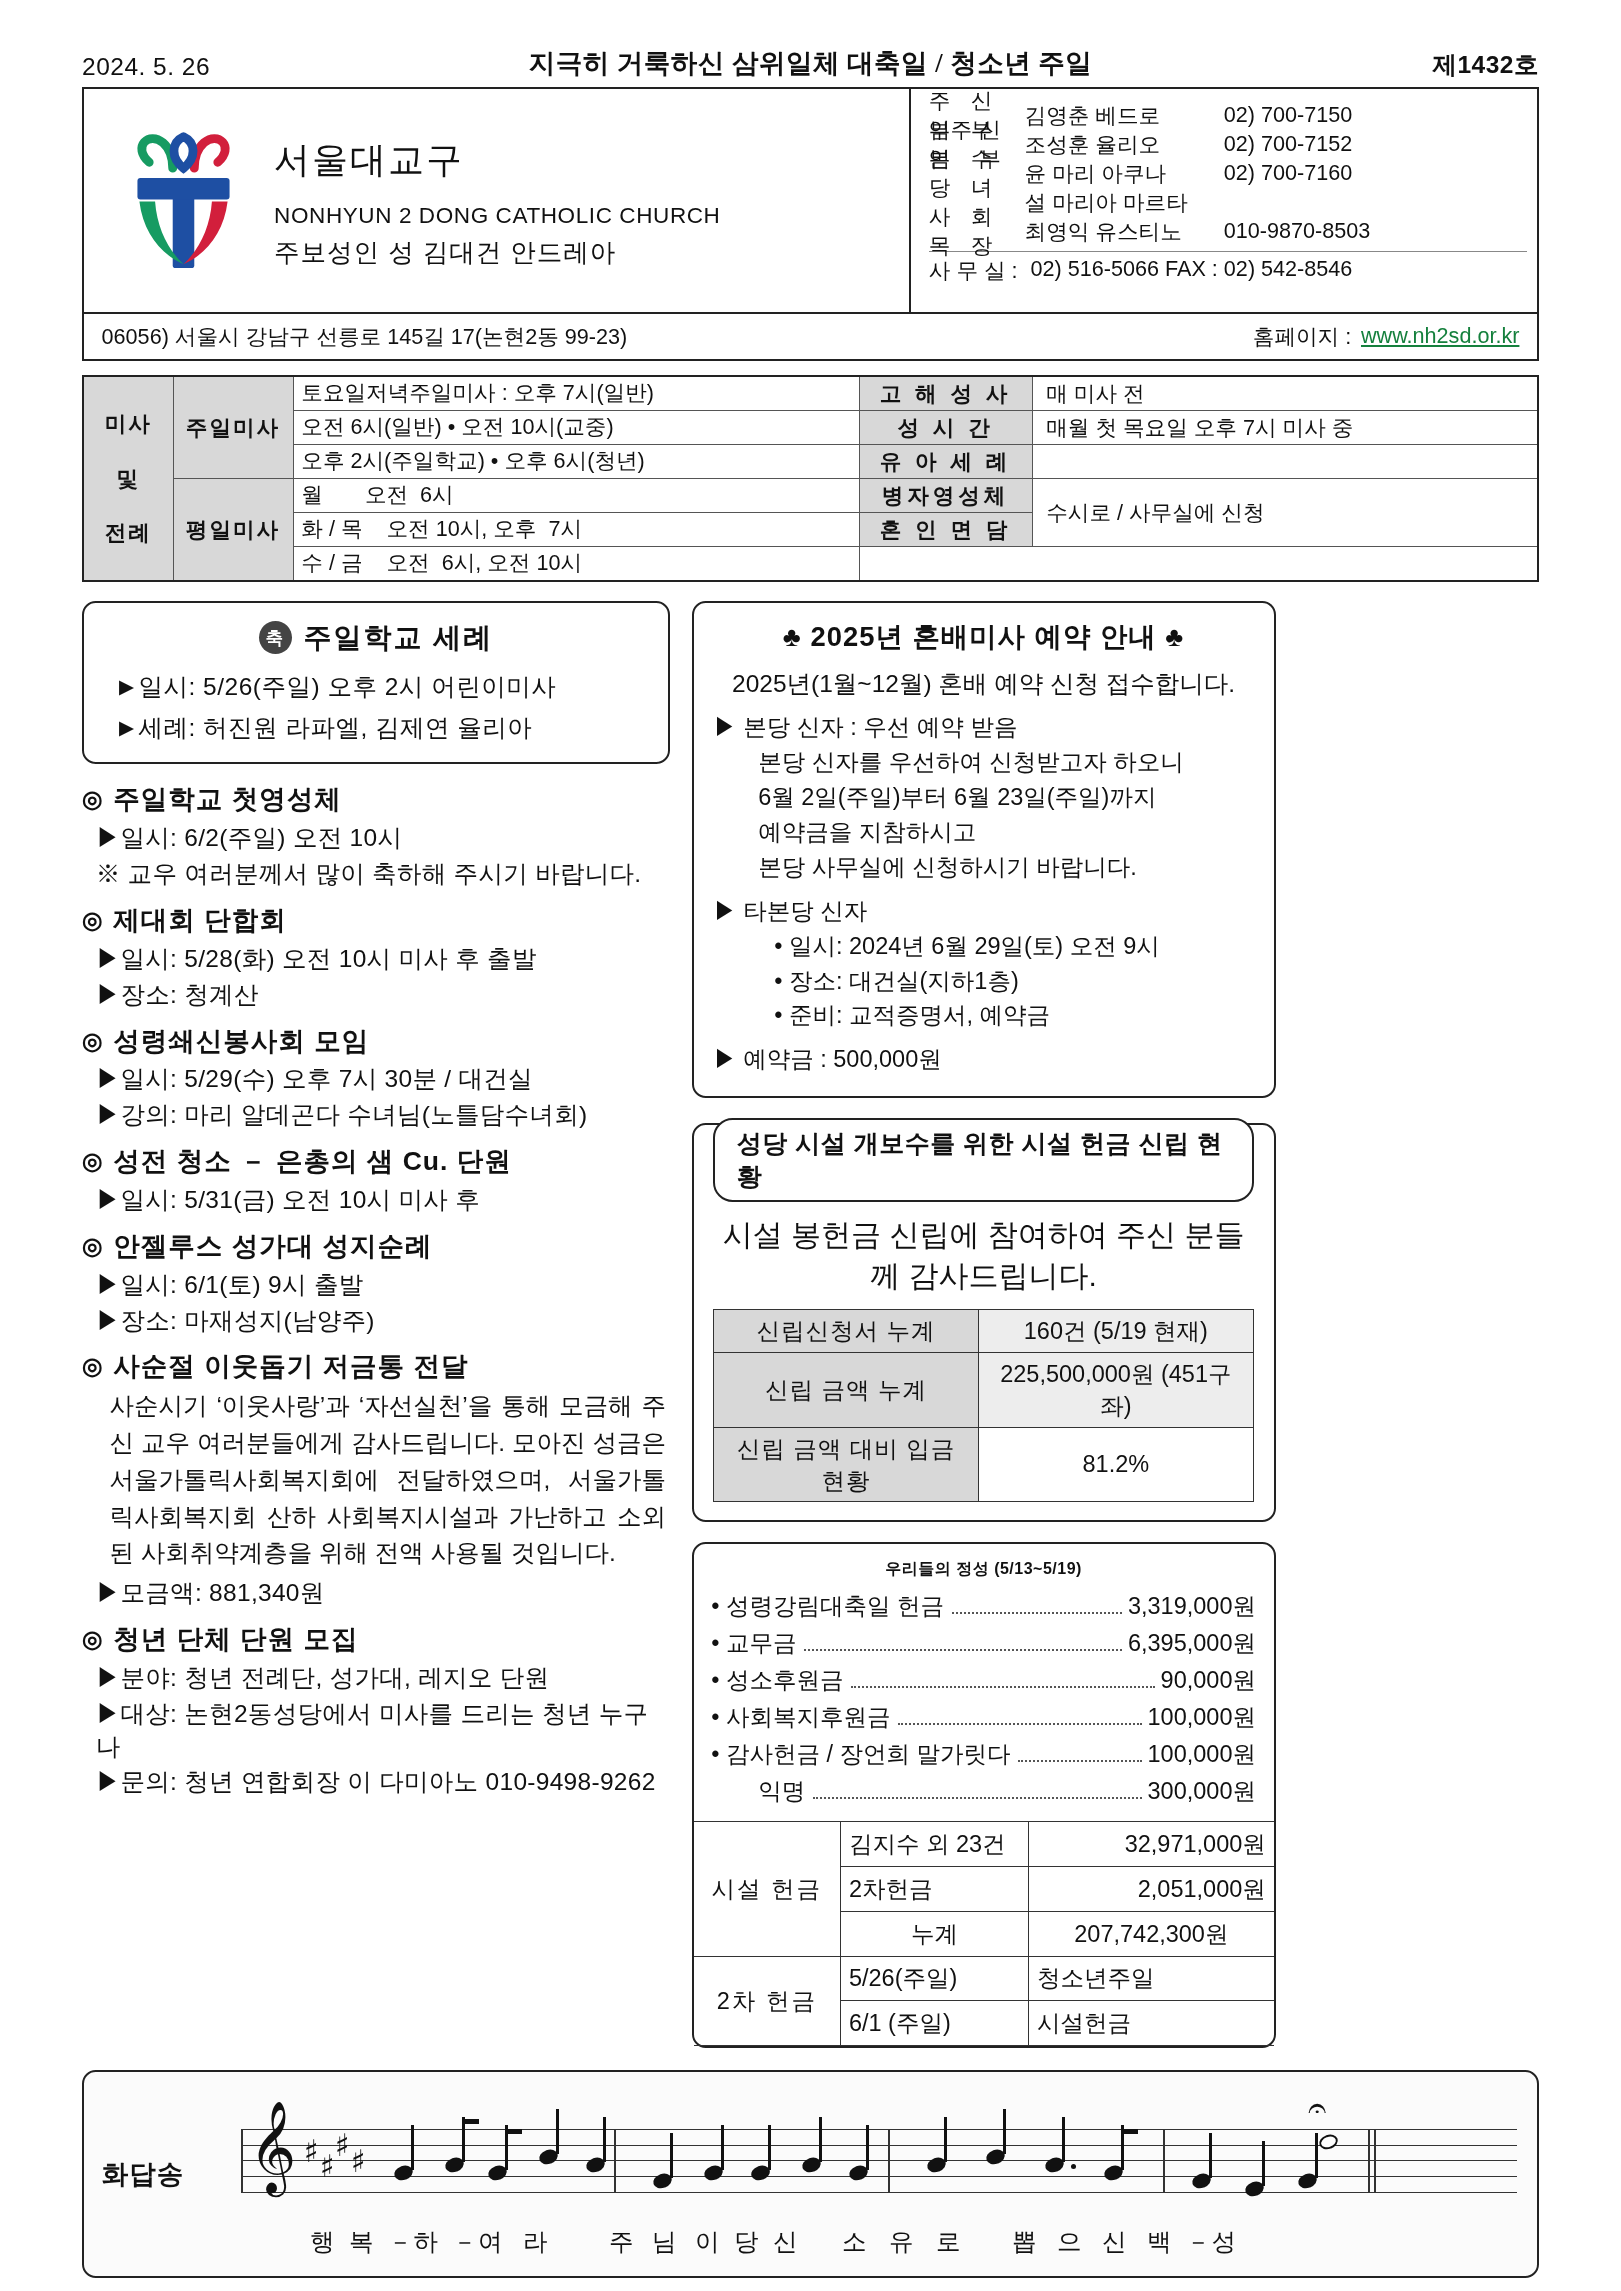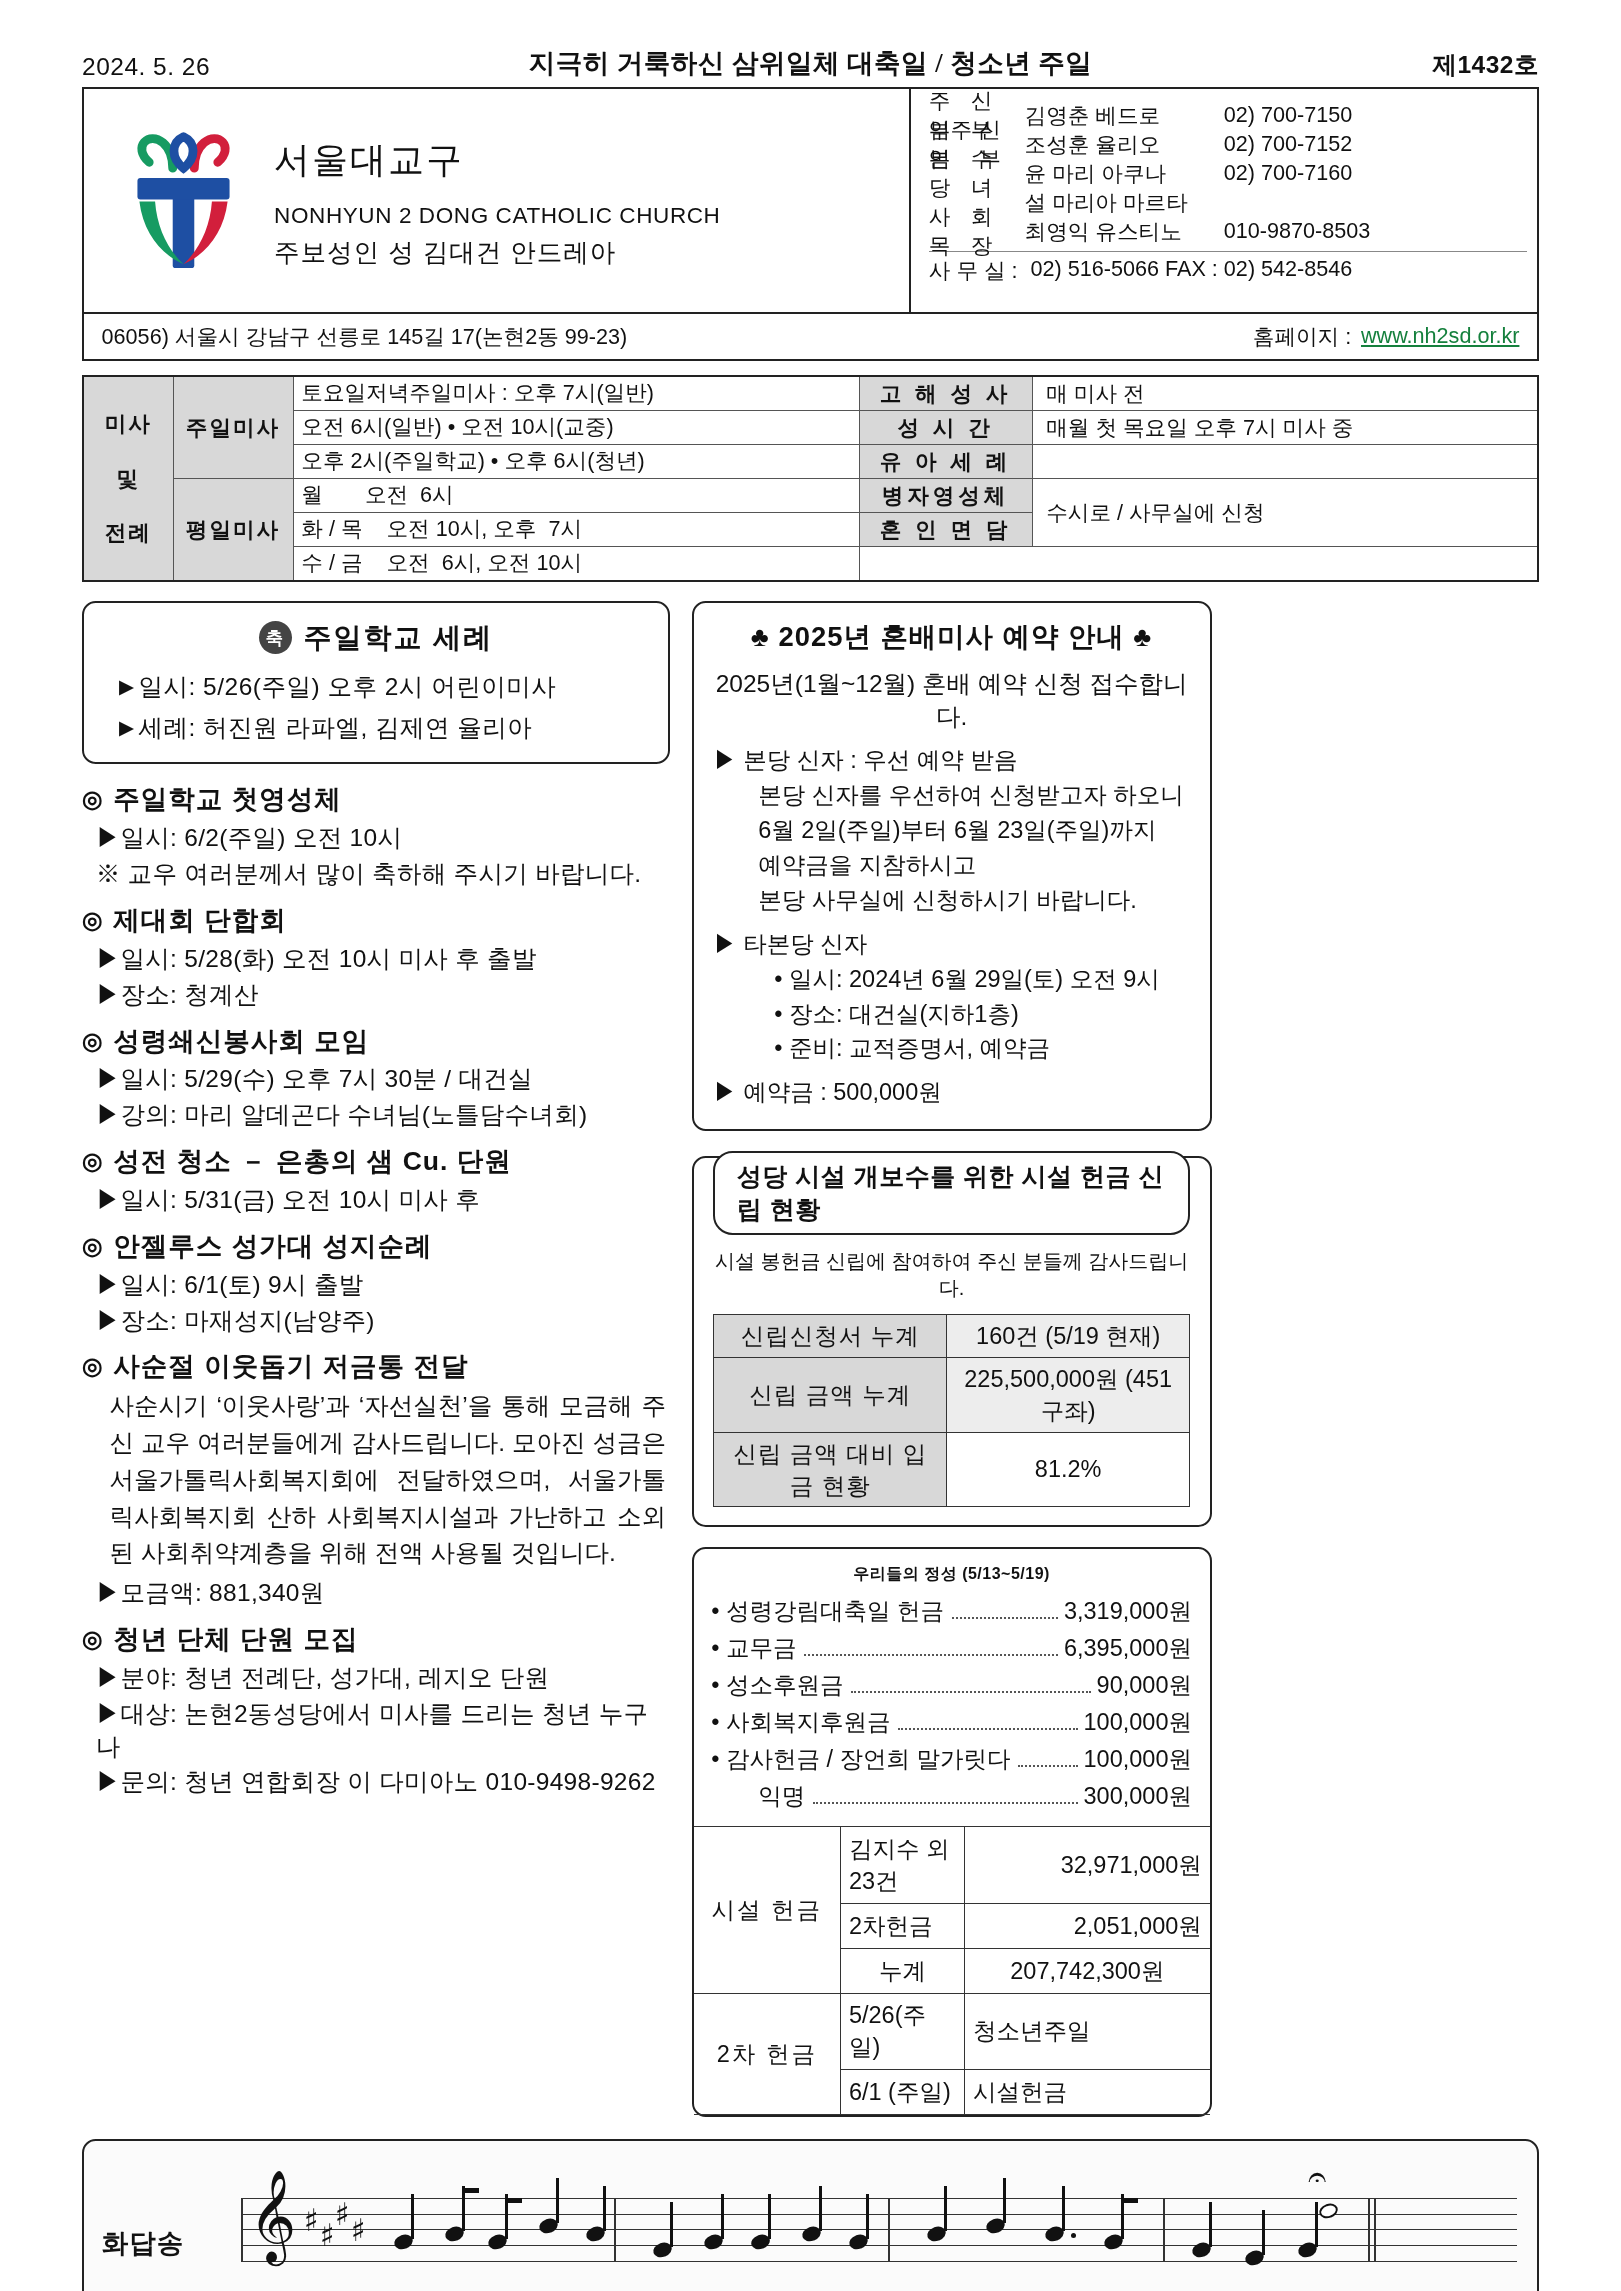--- a/index.html
+++ b/index.html
@@ -83,21 +83,21 @@
   .mass-table td { border: 1px solid #555; padding: 2px 7.8px; vertical-align: middle; }
   .mt-lbl { background: #d8d8d8; text-align: center; font-weight: bold; width: 120px; letter-spacing: 2px; }
   .mt-vlbl { background: #d8d8d8; text-align: center; font-weight: bold; width: 90px; letter-spacing: 2px; }
   .mt-line { line-height: 1.34; white-space: nowrap; }
   .mt-r-lbl { background: #d8d8d8; text-align: center; font-weight: bold; width: 173px; letter-spacing: 3.9px; }
   .mt-r-val { padding-left: 13.7px !important; }
 
   
   .cols { display: flex; gap: 21.6px; margin-top: 19.6px; }
   .col-left { width: 588px; }
-  .col-right { width: 520px; }
+  .col-right { width: 584px; }
 
   
   .ss-box {
     border: 2px solid #222; border-radius: 13.7px;
     padding: 9.8px 0 13.7px 0;
   }
   .ss-title {
     display: flex; align-items: center; justify-content: center; gap: 11.8px;
     font-size: 28px; font-weight: bold; letter-spacing: 2px; margin: 5.9px 0 9.8px 0;
   }
@@ -131,21 +131,21 @@
   .r-line { font-size: 23.5px; margin: 2.9px 0; }
   .r-ind1 { padding-left: 0px; }
   .r-ind2 { padding-left: 45px; }
   .r-ind3 { padding-left: 61px; }
 
   .hbox-title-wrap { display: flex; justify-content: center; margin-top: -29px; }
   .hbox-title {
     border: 2px solid #222; border-radius: 19.6px; background: #fff;
     font-size: 25px; font-weight: bold; padding: 6.9px 21.6px; letter-spacing: 0.5px;
   }
-  .hbox-sub { font-size: 20px; text-align: center; margin: 13.7px 0 11.8px 0; }
+  .hbox-sub { font-size: 30px; text-align: center; margin: 13.7px 0 11.8px 0; }
   .htable { width: 100%; font-size: 23.5px; border: 1px solid #333; }
   .htable td { border: 1px solid #333; padding: 4.9px 7.8px; }
   .htable .hl { background: #d8d8d8; text-align: center; width: 49%; letter-spacing: 1px; }
   .htable .hv { text-align: center; background: #ededed; }
   .htable .hv2 { text-align: center; background: #fff; }
 
   .off-wrap { border: 2px solid #222; border-radius: 13.7px; margin-top: 19.6px; padding: 9.8px 0 0 0; }
   .off-title { text-align: center; font-size: 16px; font-weight: bold; margin: 5.9px 0 9.8px 0; letter-spacing: 0.5px; }
   .off-list { padding: 0 17.6px 9.8px 17.6px; }
   .off-row { display: flex; align-items: baseline; font-size: 23.5px; margin: 4.9px 0; }

